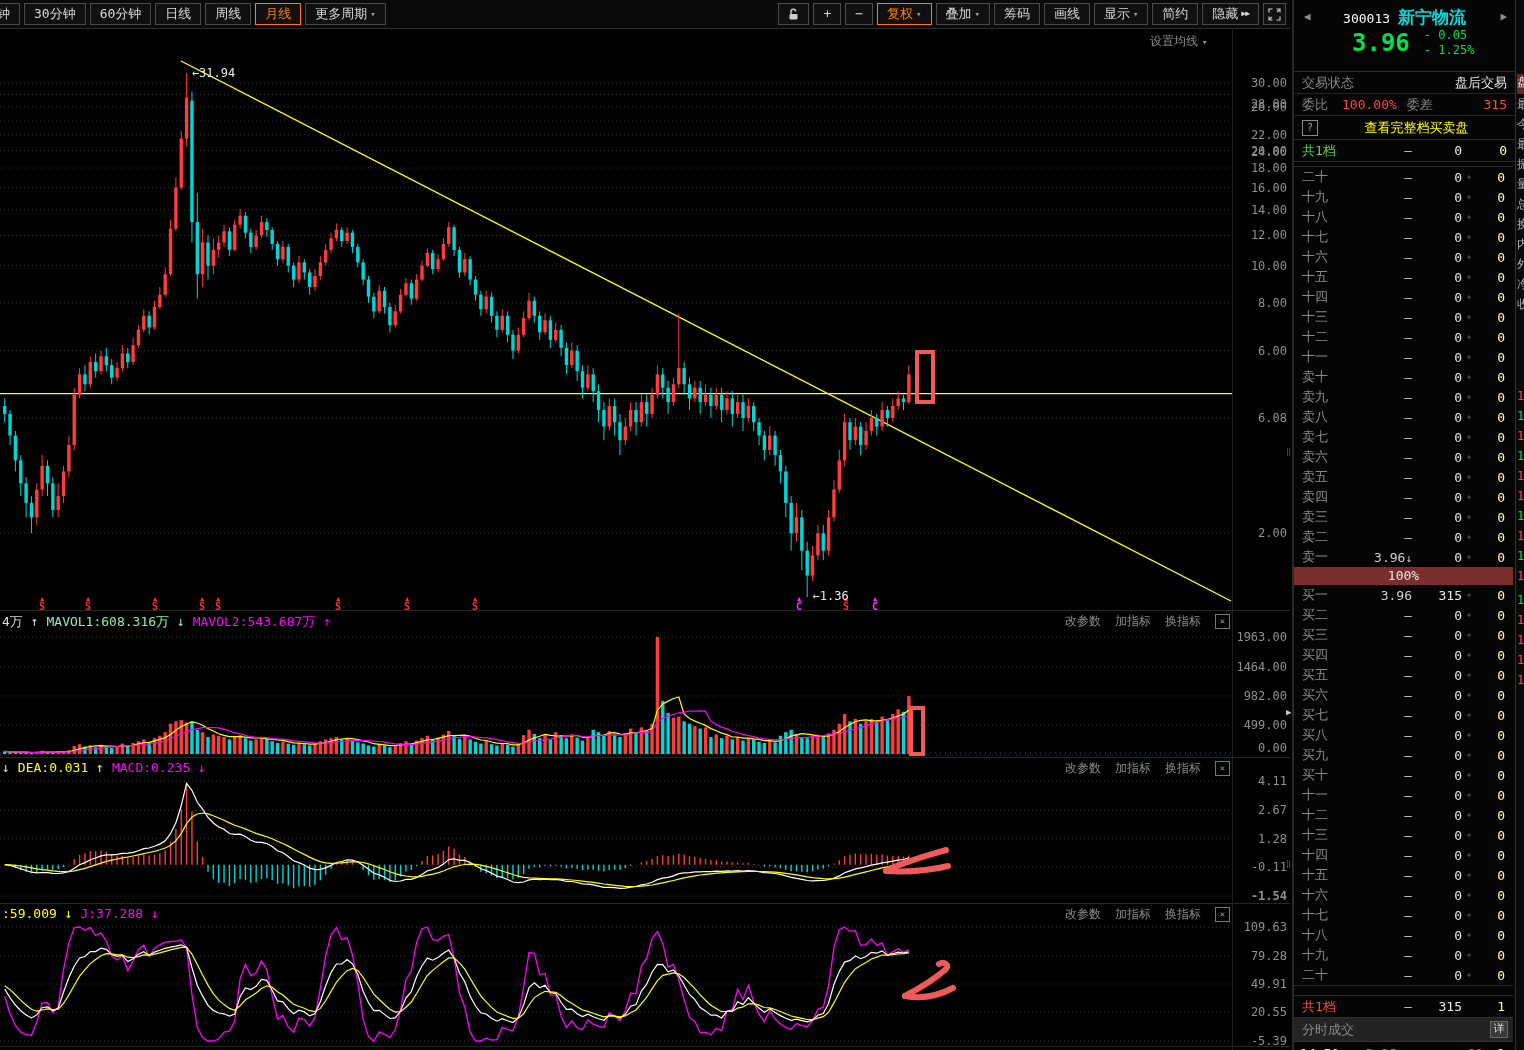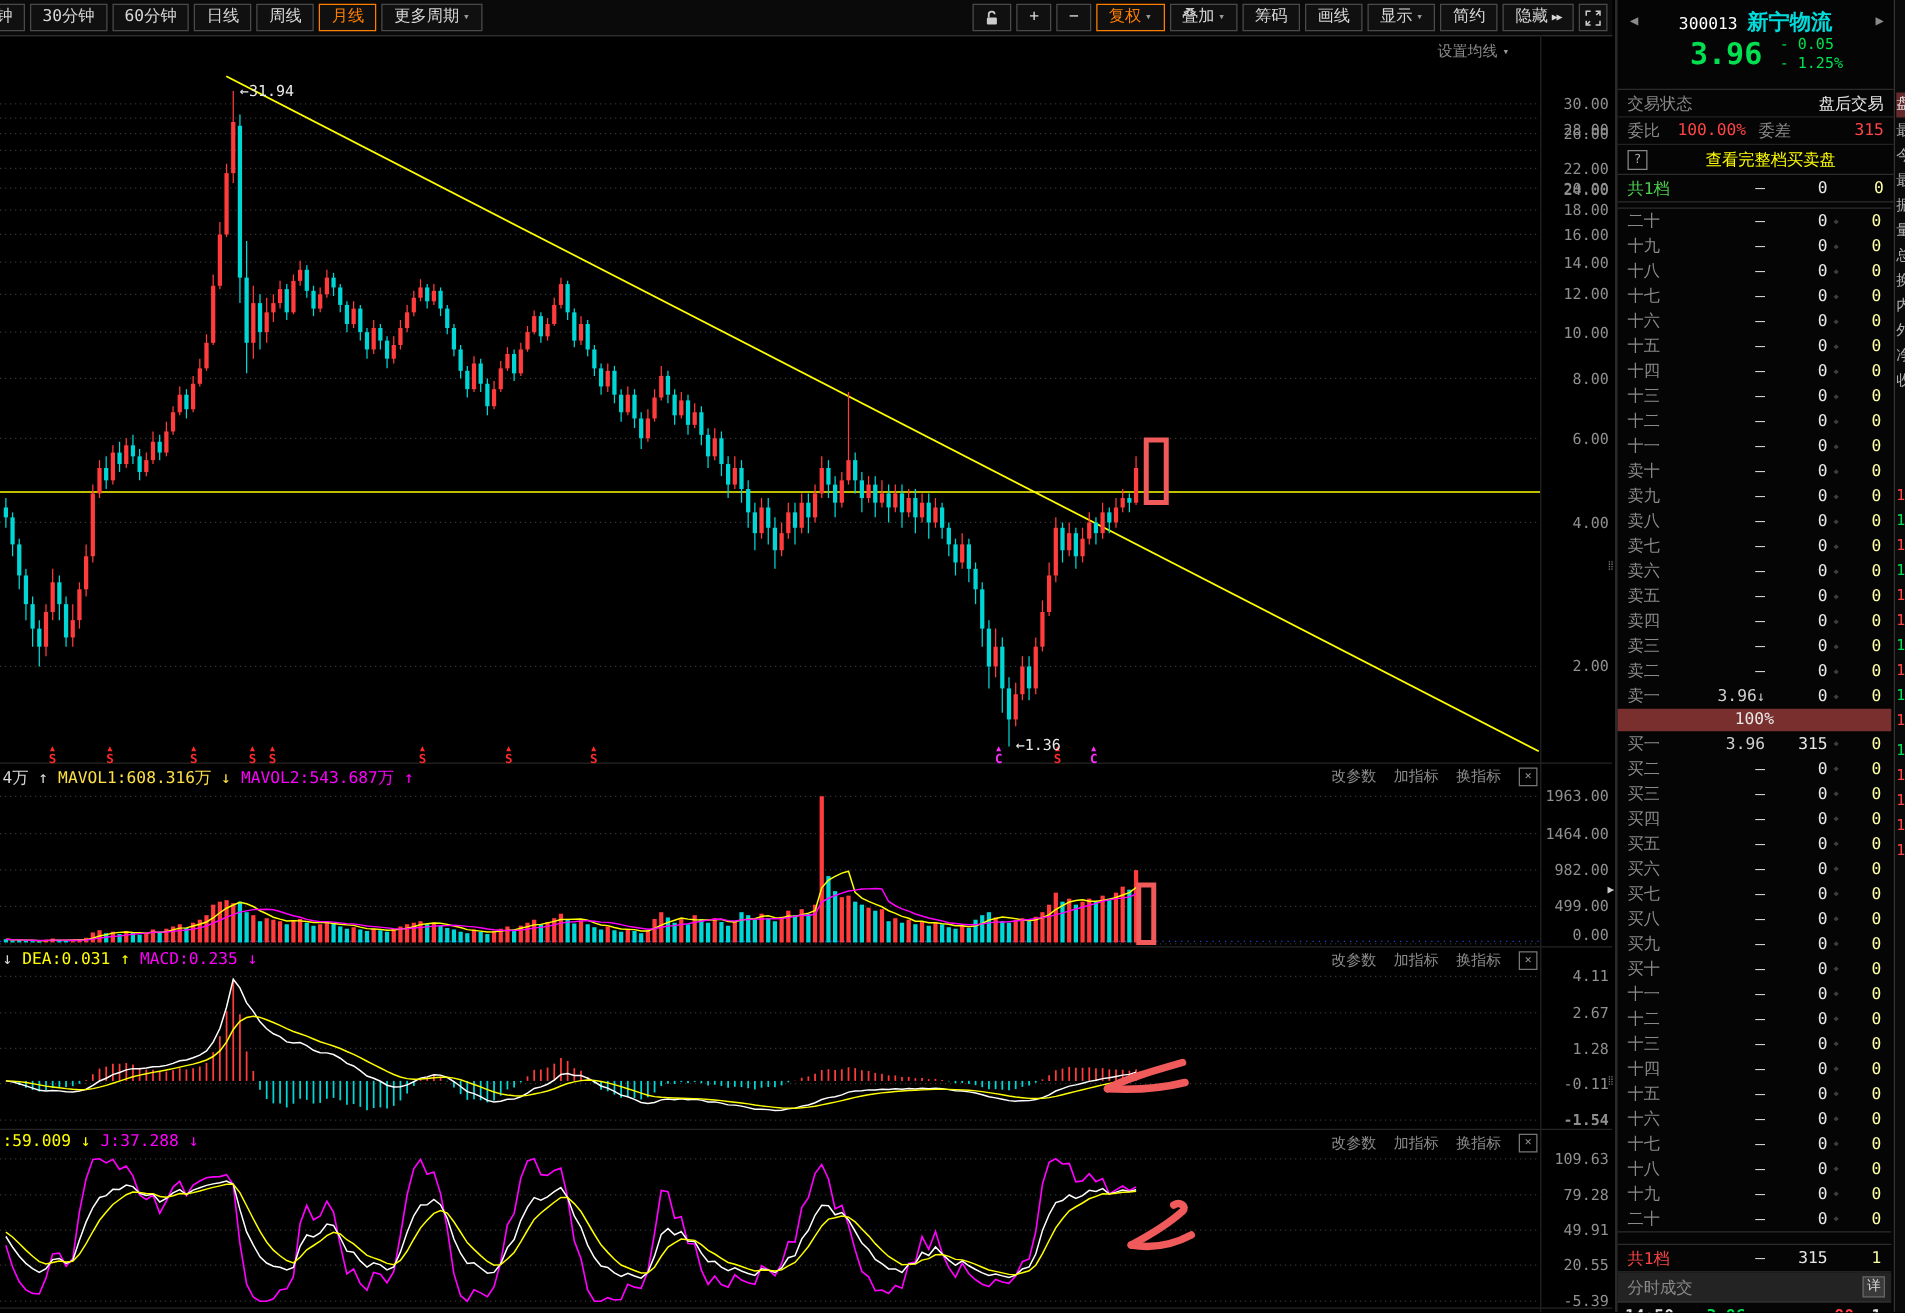--- a/index.html
+++ b/index.html
@@ -911,42 +911,42 @@
       <div class="tick" style="top: 85.2075px; margin-top: 32px;">24.00</div>
       <div class="tick" style="top: 99.6687px;">22.00</div>
       <div class="tick" style="top: 115.509px; margin-left: 45px;">20.00</div>
       <div class="tick" style="top: 133.02px;">18.00</div>
       <div class="tick" style="top: 152.596px;">16.00</div>
       <div class="tick" style="top: 174.789px;">14.00</div>
       <div class="tick" style="top: 200.409px;">12.00</div>
       <div class="tick" style="top: 230.71px;">10.00</div>
       <div class="tick" style="top: 267.797px;">8.00</div>
       <div class="tick" style="top: 315.61px;">6.00</div>
-      <div class="tick" style="top: 382.998px;">4.00</div>
+      <div class="tick" style="top: 382.998px;">6.08</div>
       <div class="tick" style="top: 498.199px;">2.00</div>
       <div class="tick" style="top: 602px;">1963.00</div>
       <div class="tick" style="top: 631.996px;">1464.00</div>
       <div class="tick" style="top: 660.97px;">982.00</div>
       <div class="tick" style="top: 690.004px;">499.00</div>
       <div class="tick" style="top: 713px;">0.00</div>
       <div class="tick" style="top: 746.062px;">4.11</div>
       <div class="tick" style="top: 775.365px;">2.67</div>
       <div class="tick" style="top: 803.652px;">1.28</div>
       <div class="tick" style="top: 831.938px;">-0.11</div>
       <div class="tick" style="top: 861.039px; font-weight: bold;">-1.54</div>
       <div class="tick" style="top: 892px;">109.63</div>
       <div class="tick" style="top: 920.969px;">79.28</div>
       <div class="tick" style="top: 949.003px;">49.91</div>
       <div class="tick" style="top: 977.027px;">20.55</div>
       <div class="tick" style="top: 1006px;">-5.39</div>
     </div>
 
   <div class="pane-hdr" style="top:613px">
     <span style="color:#d8d8d8"><span>4万</span> <span>↑</span></span>
-    <span style="color:#fde047"><span>MAVOL1:608.316万</span> <span>↓</span></span>
+    <span style="color:#86efac"><span>MAVOL1:608.316万</span> <span>↓</span></span>
     <span style="color:#ff00ff"><span>MAVOL2:543.687万</span> <span>↑</span></span>
   </div>
 
   <div class="pane-hdr" style="top:760px">
     <span style="color:#d8d8d8">↓</span>
     <span style="color:#ffff00"><span>DEA:0.031</span> <span>↑</span></span>
     <span style="color:#ff00ff"><span>MACD:0.235</span> <span>↓</span></span>
   </div>
 
   <div class="pane-hdr" style="top:906px">

